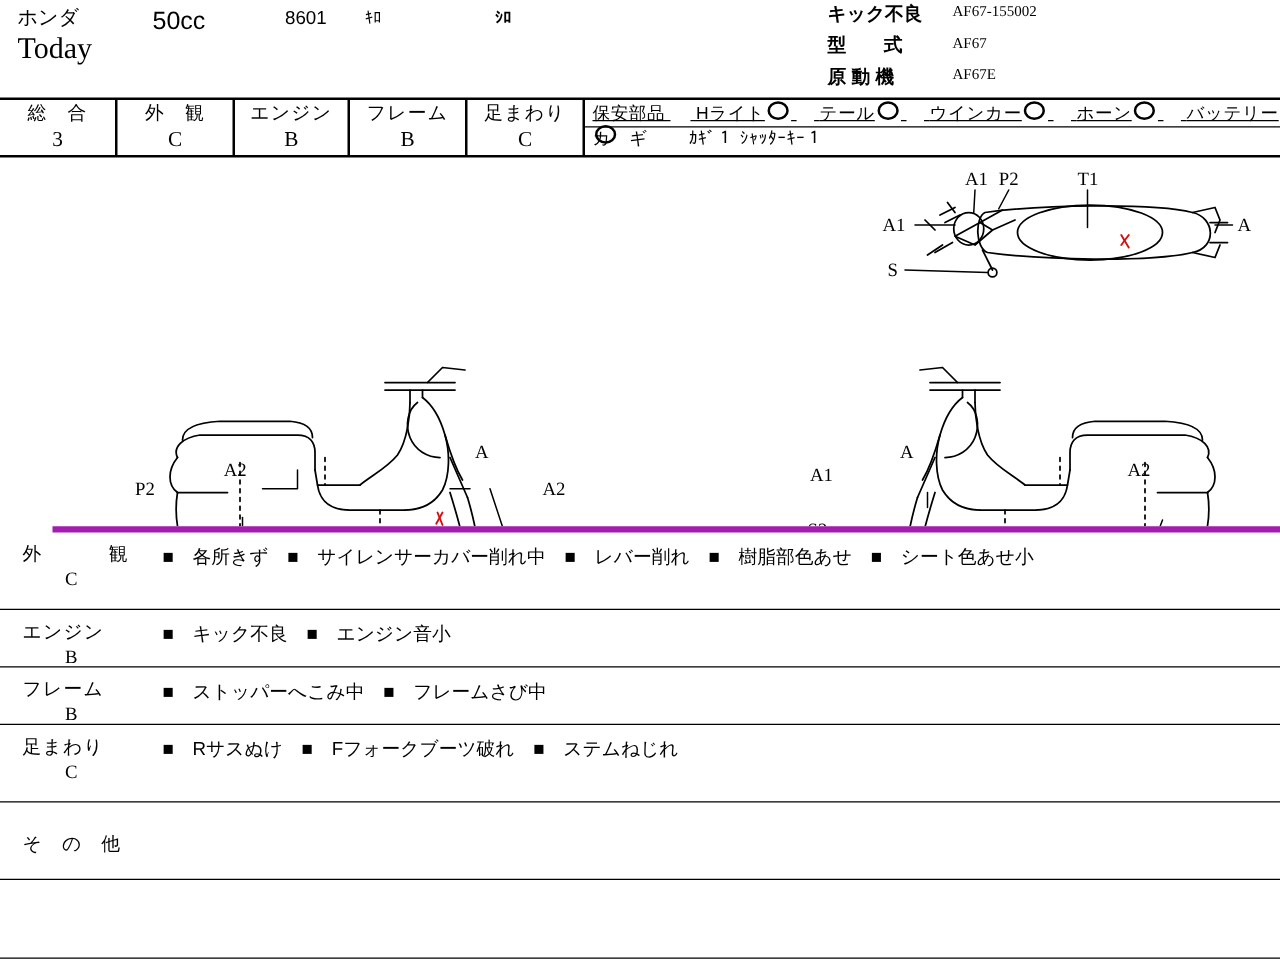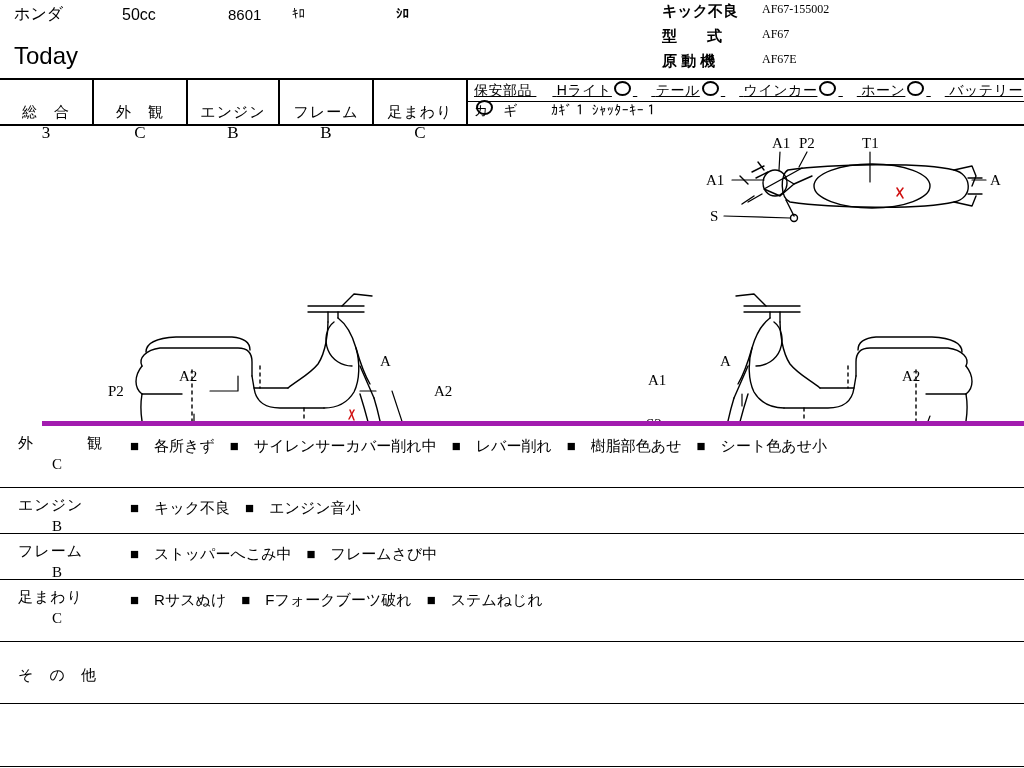--- a/index.html
+++ b/index.html
@@ -17,45 +17,45 @@
   }
 
   
   .hdr{
     position:relative;
     height:78px;
     border-bottom:2px solid #000;
   }
   .hdr-left{position:absolute;left:0;top:0;width:640px;height:78px;}
   .maker{position:absolute;left:14px;top:4px;font-size:16px;}
-  .disp{position:absolute;left:122px;top:6px;font-size:16px;}
+  .disp{position:absolute;left:122px;top:6px;font-size:20px;}
   .num1{position:absolute;left:228px;top:6px;font-size:15px;}
   .num1b{position:absolute;left:292px;top:6px;font-size:13px;}
   .num2{position:absolute;left:396px;top:6px;font-size:13px;font-weight:bold;}
-  .model{position:absolute;left:14px;top:26px;font-size:24px;font-family:Liberation Sans, sans-serif;margin-top:16px;}
+  .model{position:absolute;left:14px;top:26px;font-size:24px;font-family:Liberation Serif, serif;}
 
   .hdr-right{position:absolute;left:640px;top:0;right:0;height:78px;}
   .hr-row{position:relative;height:25px;}
   .hr-label{position:absolute;left:22px;top:2px;font-size:15px;font-weight:bold;letter-spacing:0px;}
   .hr-val{position:absolute;left:122px;top:2px;font-size:12px;font-family:Liberation Serif, serif;}
 
   
   .grades{
     position:relative;
     height:44px;
     border-bottom:2px solid #000;
     display:flex;
   }
   .gcell{
     position:relative;
     border-right:2px solid #000;
     box-sizing:border-box;
     text-align:center;
   }
-  .gcell .gl{font-size:15px;line-height:20px;padding-top:1px;letter-spacing:1px;margin-top:21px;}
+  .gcell .gl{font-size:15px;line-height:20px;padding-top:1px;letter-spacing:1px;}
   .gcell .gv{font-size:17px;line-height:21px;font-family:"Liberation Serif","DejaVu Serif",serif;}
   .g0{width:94px;}
   .g1{width:94px;}
   .g2{width:92px;}
   .g3{width:94px;}
   .g4{width:94px;}
   .gright{flex:1;position:relative;}
   .gright .r1{position:absolute;left:6px;top:1px;font-size:14px;letter-spacing:0.5px;text-decoration:underline;}
   .gright .r2{position:absolute;left:6px;top:22px;font-size:14px;letter-spacing:0.5px;}
   .sep-mid{position:absolute;left:0;top:21px;width:100%;height:0;border-top:1px solid #000;}

